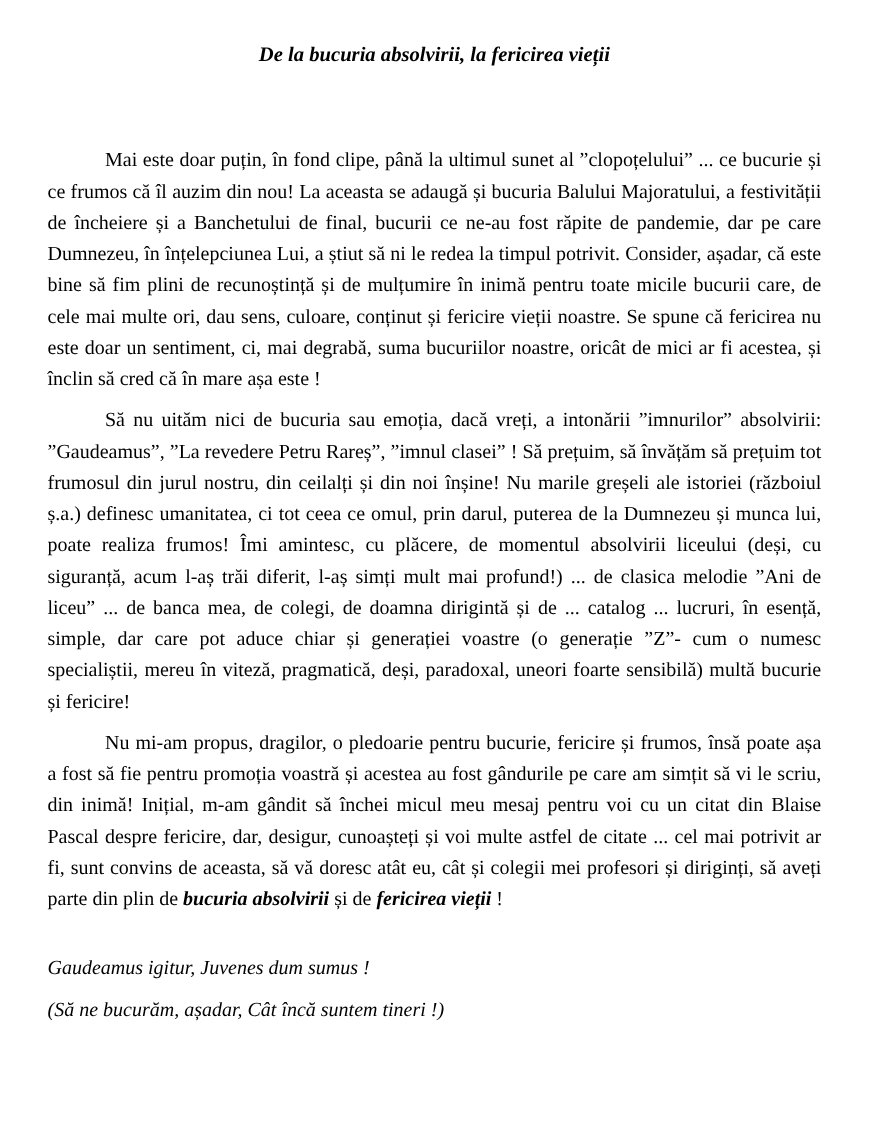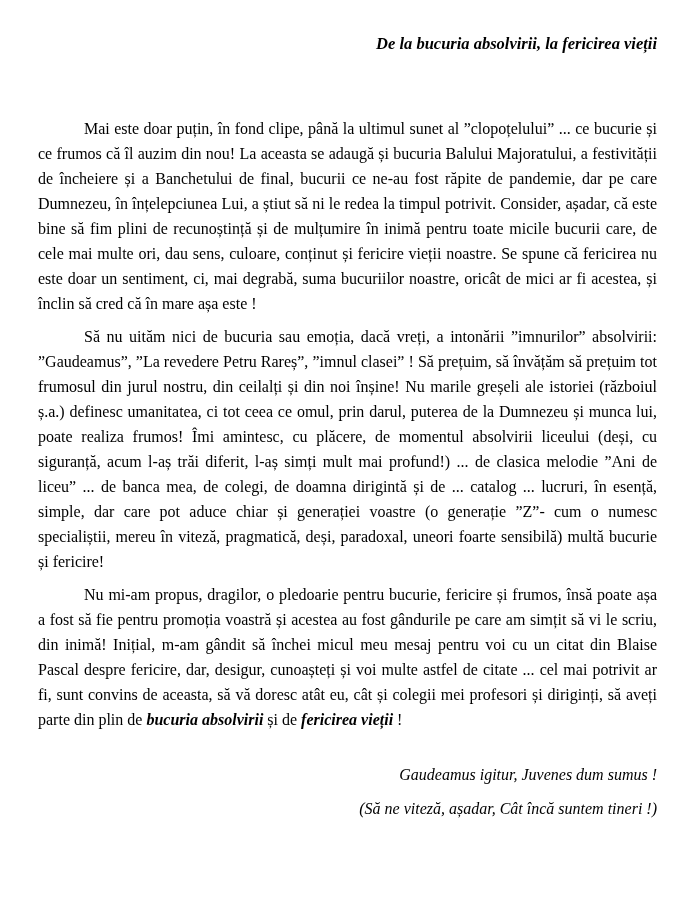--- a/index.html
+++ b/index.html
@@ -14,42 +14,42 @@
     margin: 0 auto;
     background: #ffffff;
     color: #000000;
     font-family: "Liberation Serif", "DejaVu Serif", serif;
     font-size: 16px;
     box-sizing: border-box;
     padding: 34px 38px 0 38px;
     overflow: hidden;
   }
   .doc-title {
-    text-align: right;
+    text-align: center;
     font-style: italic;
     font-weight: bold;
     font-size: 16.5px;
     margin: 0 0 62px 0;
   }
   .salutation {
     font-style: italic;
     font-size: 16px;
     margin: 0 0 44px 0;
   }
   .para {
     text-align: justify;
     line-height: 25px;
     margin: 0 0 8px 0;
     text-indent: 46px;
   }
   .it { }
   .bi { font-style: italic; font-weight: bold; margin-top: 12px; }
   .quote-block {
     margin-top: 34px;
-    text-align: right;
+    text-align: left;
     font-style: italic;
   }
   .quote-line1 { margin: 0 0 16px 0; }
   .quote-line2 { margin: 0; }
 </style>
 </head>
 <body>
 
 <div class="page">
 
@@ -57,16 +57,16 @@
 
 
   <p class="para"><span>Mai este doar puțin, în fond clipe, până la ultimul sunet al ”clopoțelului” ... ce bucurie și ce frumos că îl auzim din nou! La aceasta se adaugă și bucuria Balului Majoratului, a festivității de încheiere și a Banchetului de final, bucurii ce ne-au fost răpite de pandemie, dar pe care Dumnezeu, în înțelepciunea Lui, a știut să ni le redea la timpul potrivit. Consider, așadar, că este bine să fim plini de recunoștință și de mulțumire în inimă pentru toate micile bucurii care, de cele mai multe ori, dau sens, culoare, conținut și fericire vieții noastre. Se spune că fericirea nu este doar un sentiment, ci, mai degrabă, suma bucuriilor noastre, oricât de mici ar fi acestea, și înclin să cred că în mare așa este !</span></p>
 
   <p class="para"><span>Să nu uităm nici de bucuria sau emoția, dacă vreți, a intonării ”imnurilor” absolvirii: </span><span class="it">”Gaudeamus”, ”La revedere Petru Rareș”, ”imnul clasei”</span><span> !  Să prețuim, să învățăm să prețuim tot frumosul din jurul nostru, din ceilalți și din noi înșine! Nu marile greșeli ale istoriei (războiul ș.a.) definesc umanitatea, ci tot ceea ce omul, prin darul, puterea de la Dumnezeu și munca lui, poate realiza frumos! Îmi amintesc, cu plăcere, de momentul absolvirii liceului (deși, cu siguranță, acum l-aș trăi diferit, l-aș simți mult mai profund!) ... de clasica melodie ”Ani de liceu” ... de banca mea, de colegi, de doamna dirigintă și de ... catalog ... lucruri, în esență, simple, dar care pot aduce chiar și generației voastre (o generație ”Z”- cum o numesc specialiștii, mereu în viteză, pragmatică, deși, paradoxal, uneori foarte sensibilă) multă bucurie și fericire!</span></p>
 
   <p class="para"><span>Nu mi-am propus, dragilor, o pledoarie pentru </span><span class="it">bucurie, fericire</span><span> și </span><span class="it">frumos</span><span>, însă poate așa a fost să fie pentru promoția voastră și acestea au fost gândurile pe care am simțit să vi le scriu, din inimă! Inițial, m-am gândit să închei micul meu mesaj pentru voi cu un citat din Blaise Pascal despre fericire, dar, desigur, cunoașteți și voi multe astfel de citate ... cel mai potrivit ar fi, sunt convins de aceasta, să vă doresc atât eu, cât și colegii mei profesori și diriginți, să aveți parte din plin de </span><span class="bi">bucuria absolvirii</span><span> și de </span><span class="bi">fericirea vieții</span><span> !</span></p>
 
   <div class="quote-block">
     <p class="quote-line1">Gaudeamus igitur, Juvenes dum sumus !</p>
-    <p class="quote-line2">(Să ne viteză, așadar, Cât încă suntem tineri !)</p>
+    <p class="quote-line2">(Să ne bucurăm, așadar, Cât încă suntem tineri !)</p>
   </div>
 
 </div>
 
 </body></html>

